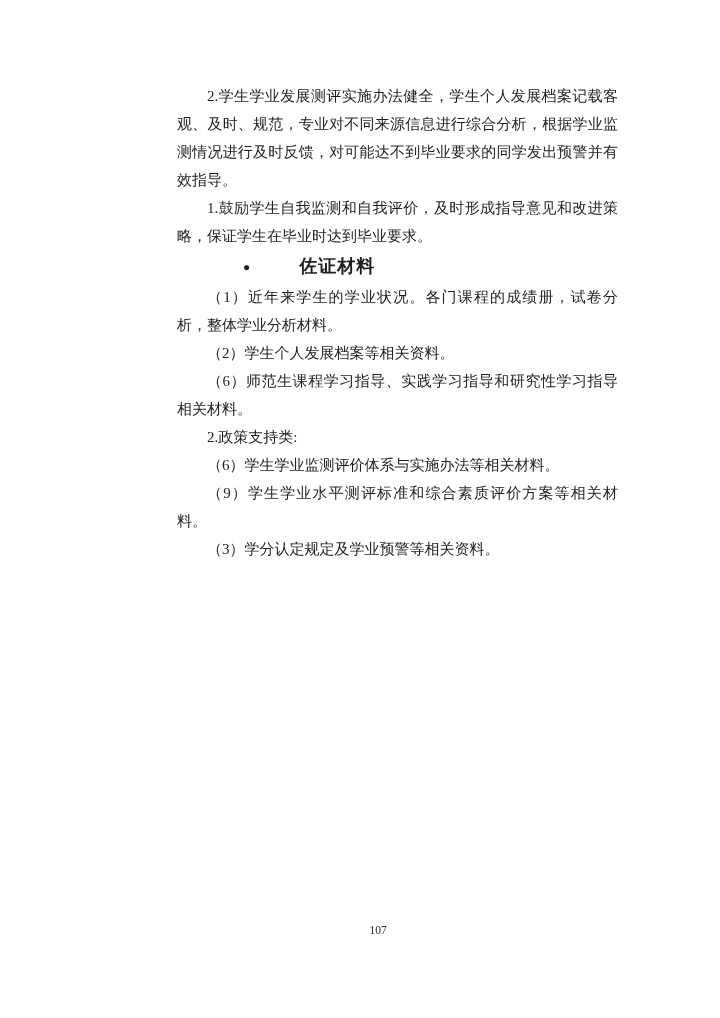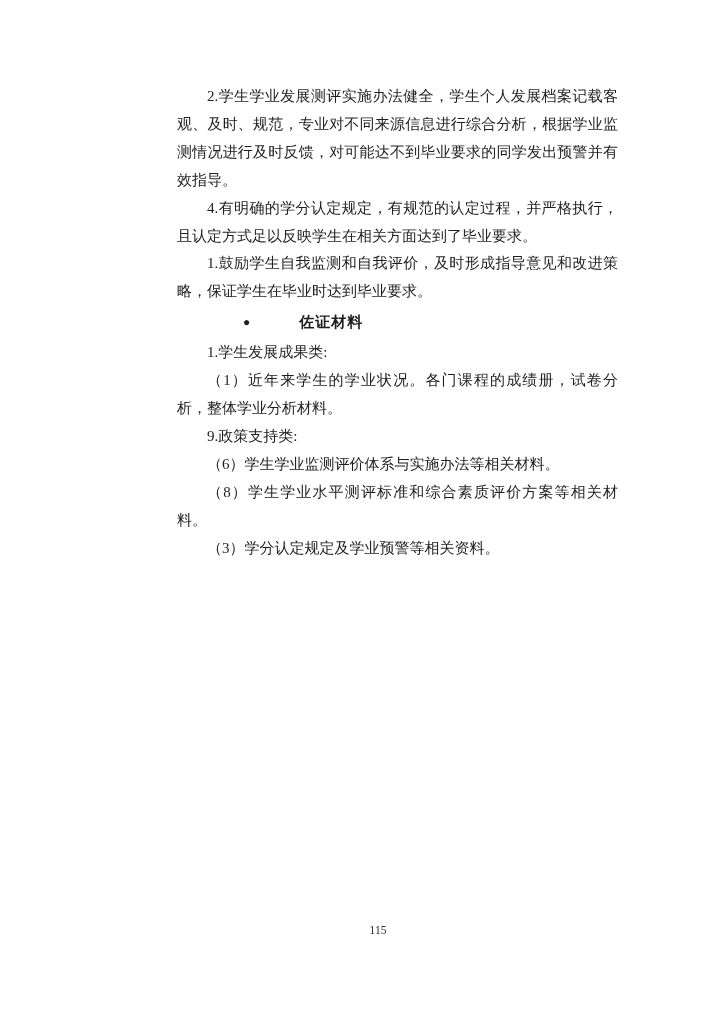--- a/index.html
+++ b/index.html
@@ -38,49 +38,49 @@
     font-weight: bold;
     text-indent: 2em;
   }
   .bullet-glyph {
     font-size: 12px;
     margin-right: 13px;
     position: relative;
     top: -1px;
   }
   .bullet-label {
-    font-size: 15px;
+    font-size: 18px;
     letter-spacing: 1px;
   }
   .page-number {
     position: absolute;
     top: 924px;
     left: 0;
     width: 720px;
     text-align: center;
     font-size: 11.5px;
     color: #2b2b2b;
     font-family: "Liberation Serif", "DejaVu Serif", serif;
   }
 </style>
 </head>
 <body>
 
 <div class="page">
   <div class="content">
     <p>2.学生学业发展测评实施办法健全，学生个人发展档案记载客观、及时、规范，专业对不同来源信息进行综合分析，根据学业监测情况进行及时反馈，对可能达不到毕业要求的同学发出预警并有效指导。</p>
-    <p>4.有明确的学分认定规定，有规范的认定过程，并严格执行，且认定方式足以反映学生在相关方面达到了毕业要求。</p>
     <p>1.鼓励学生自我监测和自我评价，及时形成指导意见和改进策略，保证学生在毕业时达到毕业要求。</p>
 
     <p class="bullet-heading">
       <span class="bullet-glyph">●</span><span class="bullet-label">佐证材料</span>
     </p>
 
-    <p>1.学生发展成果类:</p>
     <p>（1）近年来学生的学业状况。各门课程的成绩册，试卷分析，整体学业分析材料。</p>
-    <p>9.政策支持类:</p>
+    <p>（2）学生个人发展档案等相关资料。</p>
+    <p>（6）师范生课程学习指导、实践学习指导和研究性学习指导相关材料。</p>
+    <p>2.政策支持类:</p>
     <p>（6）学生学业监测评价体系与实施办法等相关材料。</p>
-    <p>（8）学生学业水平测评标准和综合素质评价方案等相关材料。</p>
+    <p>（9）学生学业水平测评标准和综合素质评价方案等相关材料。</p>
     <p>（3）学分认定规定及学业预警等相关资料。</p>
   </div>
 
-  <div class="page-number">115</div>
+  <div class="page-number">107</div>
 </div>
 
 </body></html>

